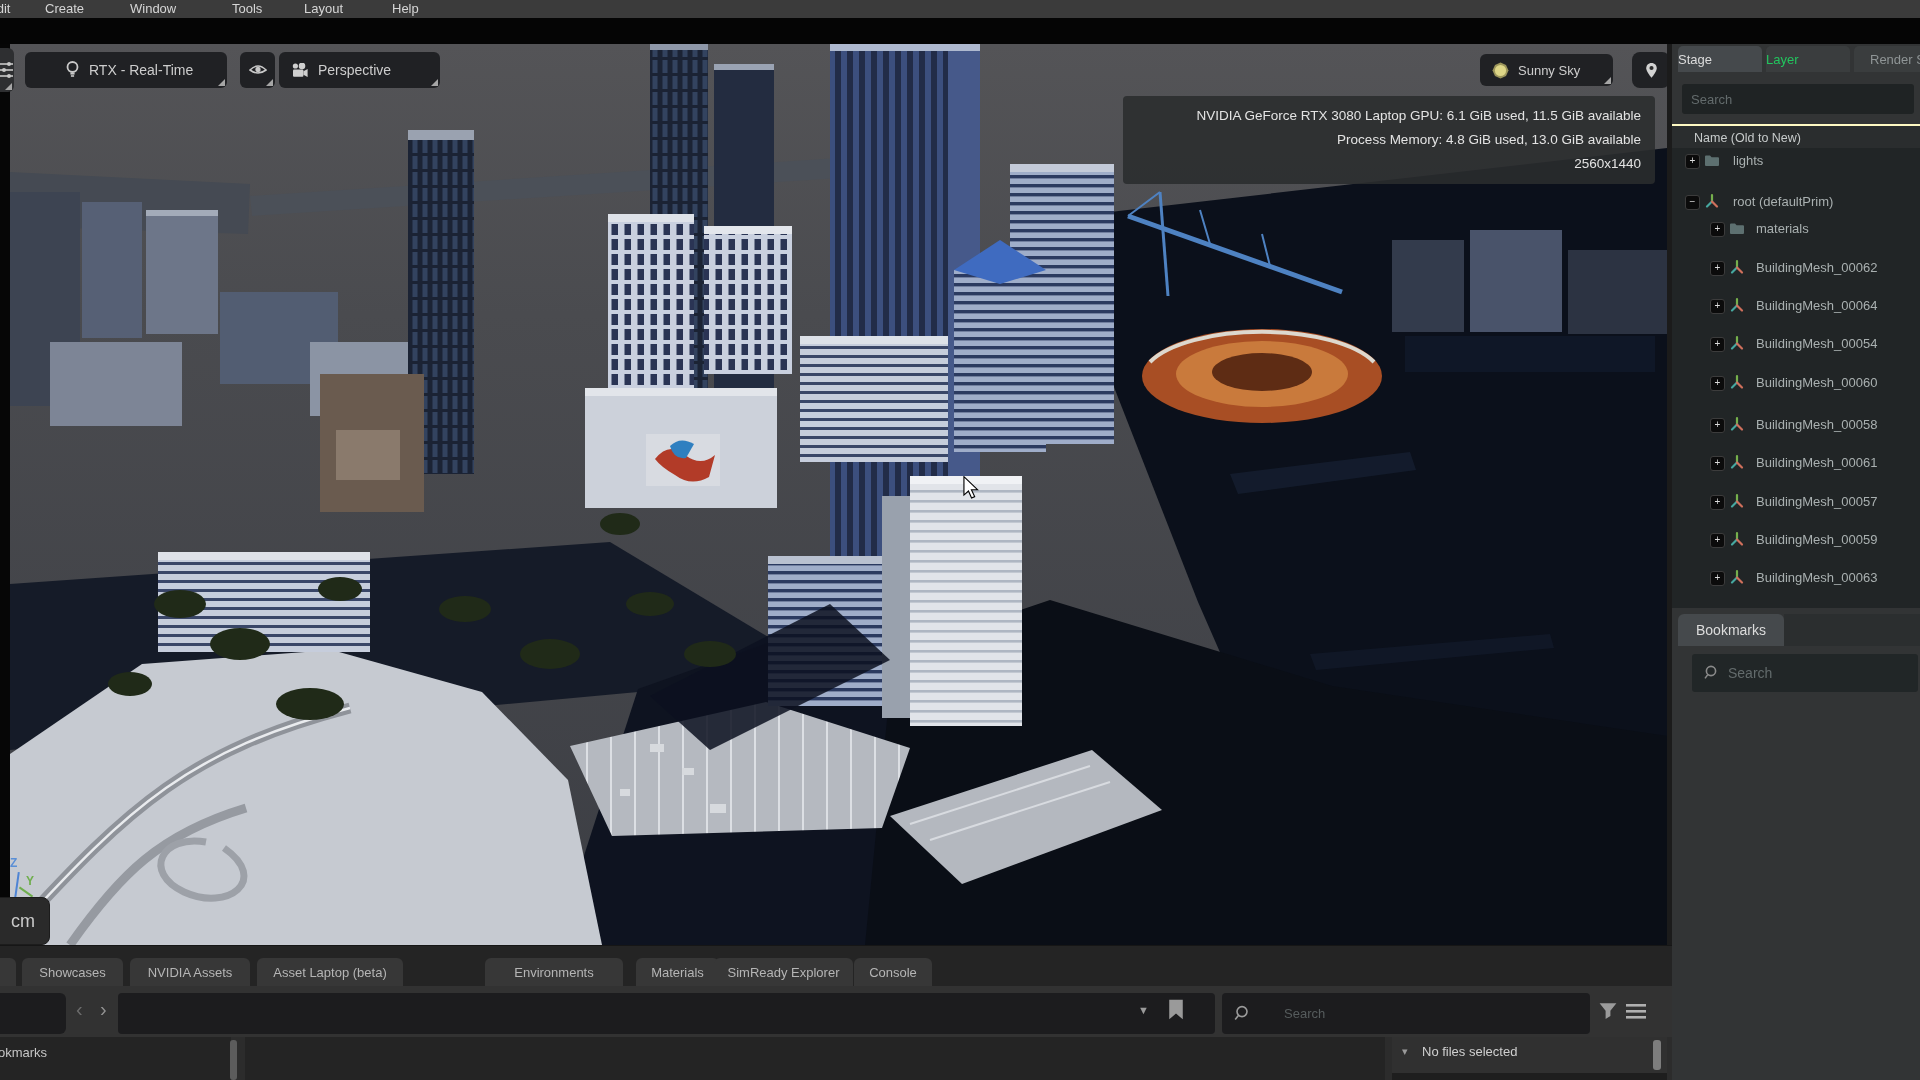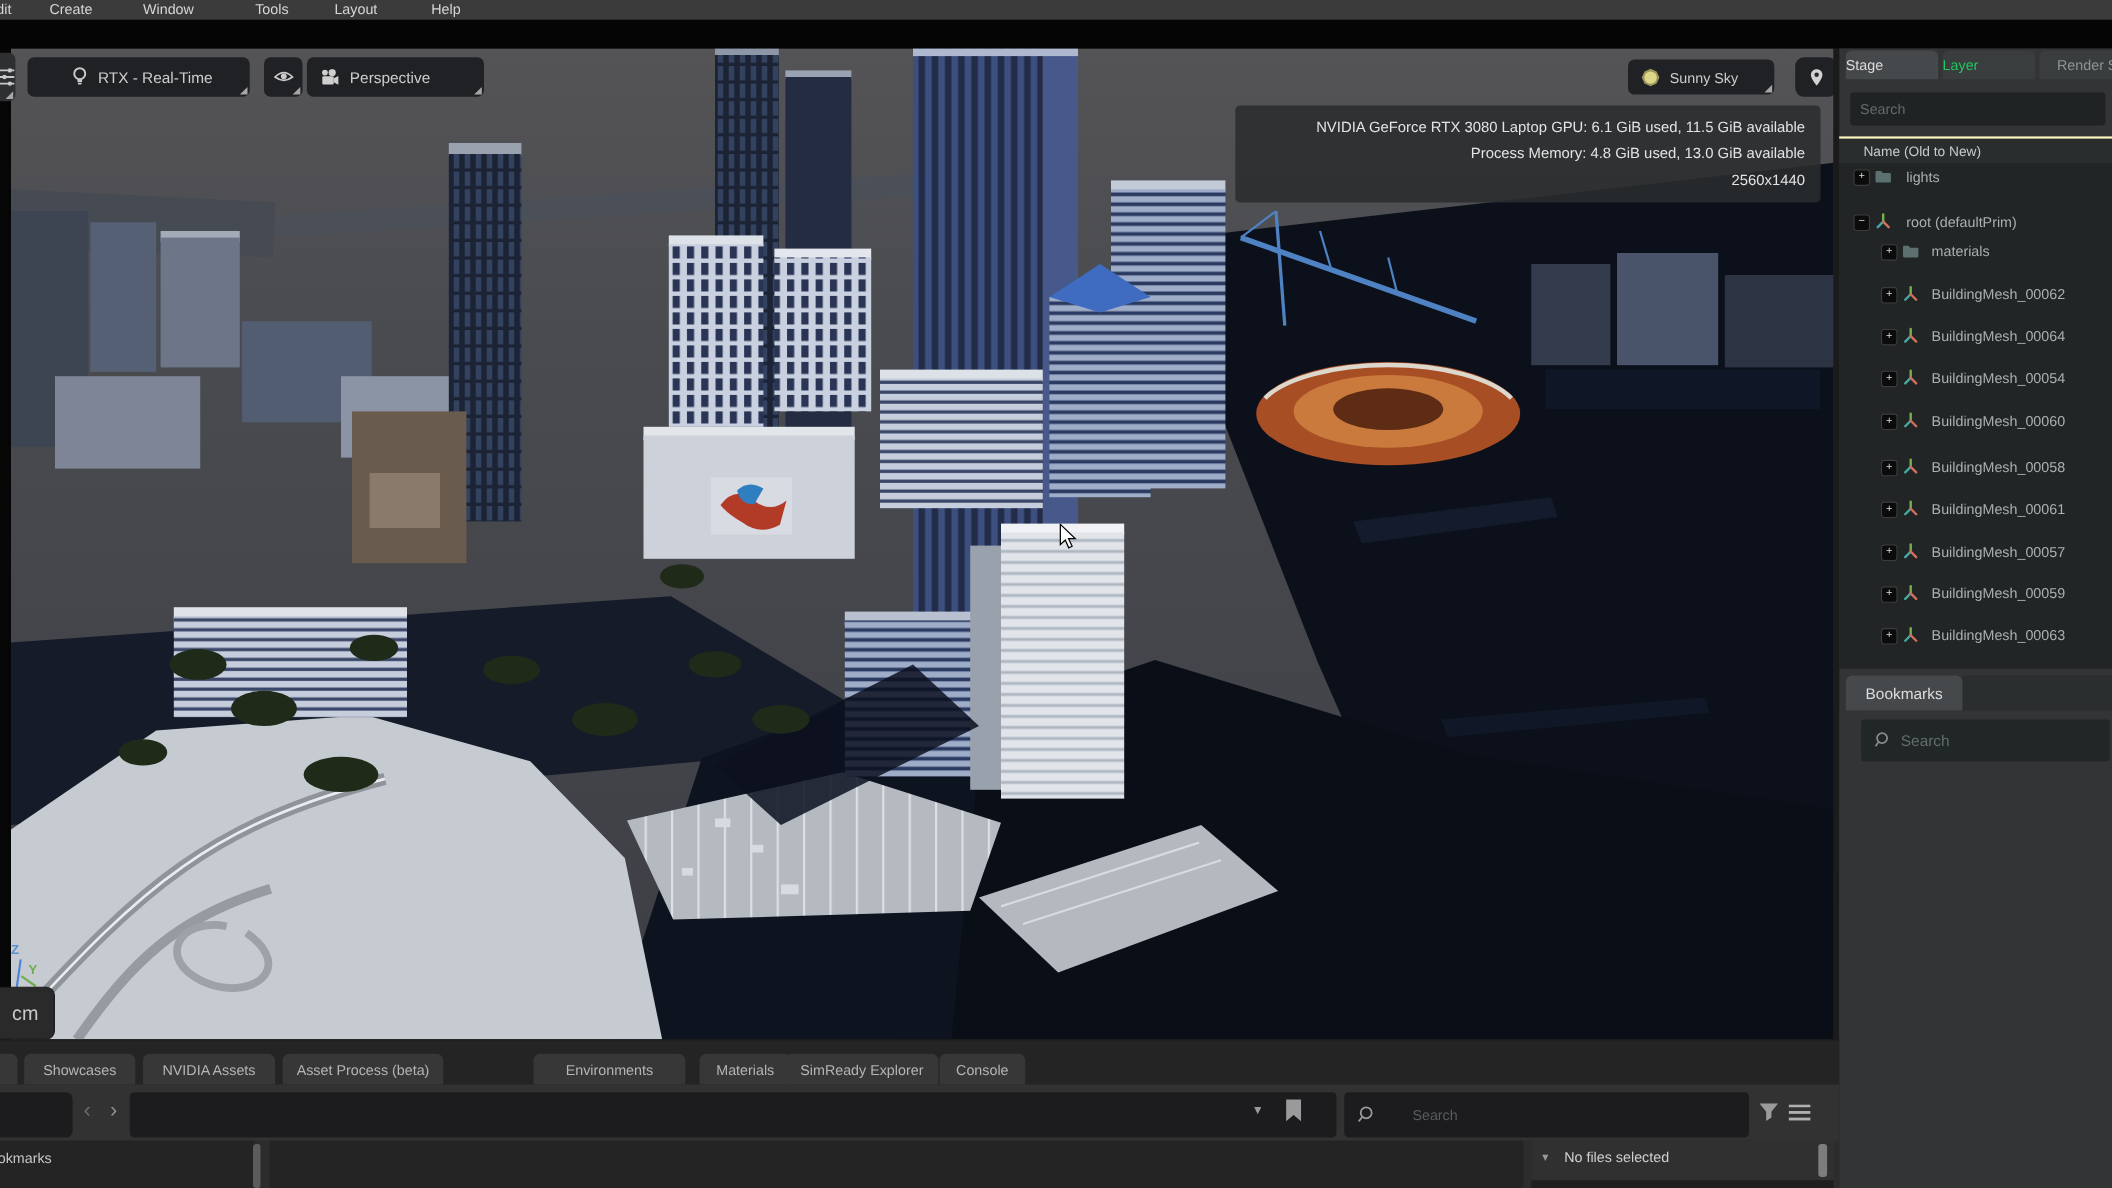--- a/index.html
+++ b/index.html
@@ -428,21 +428,21 @@
   <div class="abs" style="left:0;top:946px;width:1672px;height:40px;background:#242424;"></div>
 
   <div class="btab" style="left:-12px;width:28px;"></div>
   <div class="btab" style="left:22px;width:101px;">
       <span>Showcases</span>
     </div>
   <div class="btab" style="left:130px;width:120px;">
       <span>NVIDIA Assets</span>
     </div>
   <div class="btab" style="left:257px;width:146px;">
-      <span>Asset Process (beta)</span>
+      <span>Asset Laptop (beta)</span>
     </div>
   <div class="btab" style="left:485px;width:138px;">
       <span>Environments</span>
     </div>
   <div class="btab" style="left:636px;width:83px;">
       <span>Materials</span>
     </div>
   <div class="btab" style="left:714px;width:139px;">
       <span>SimReady Explorer</span>
     </div>

